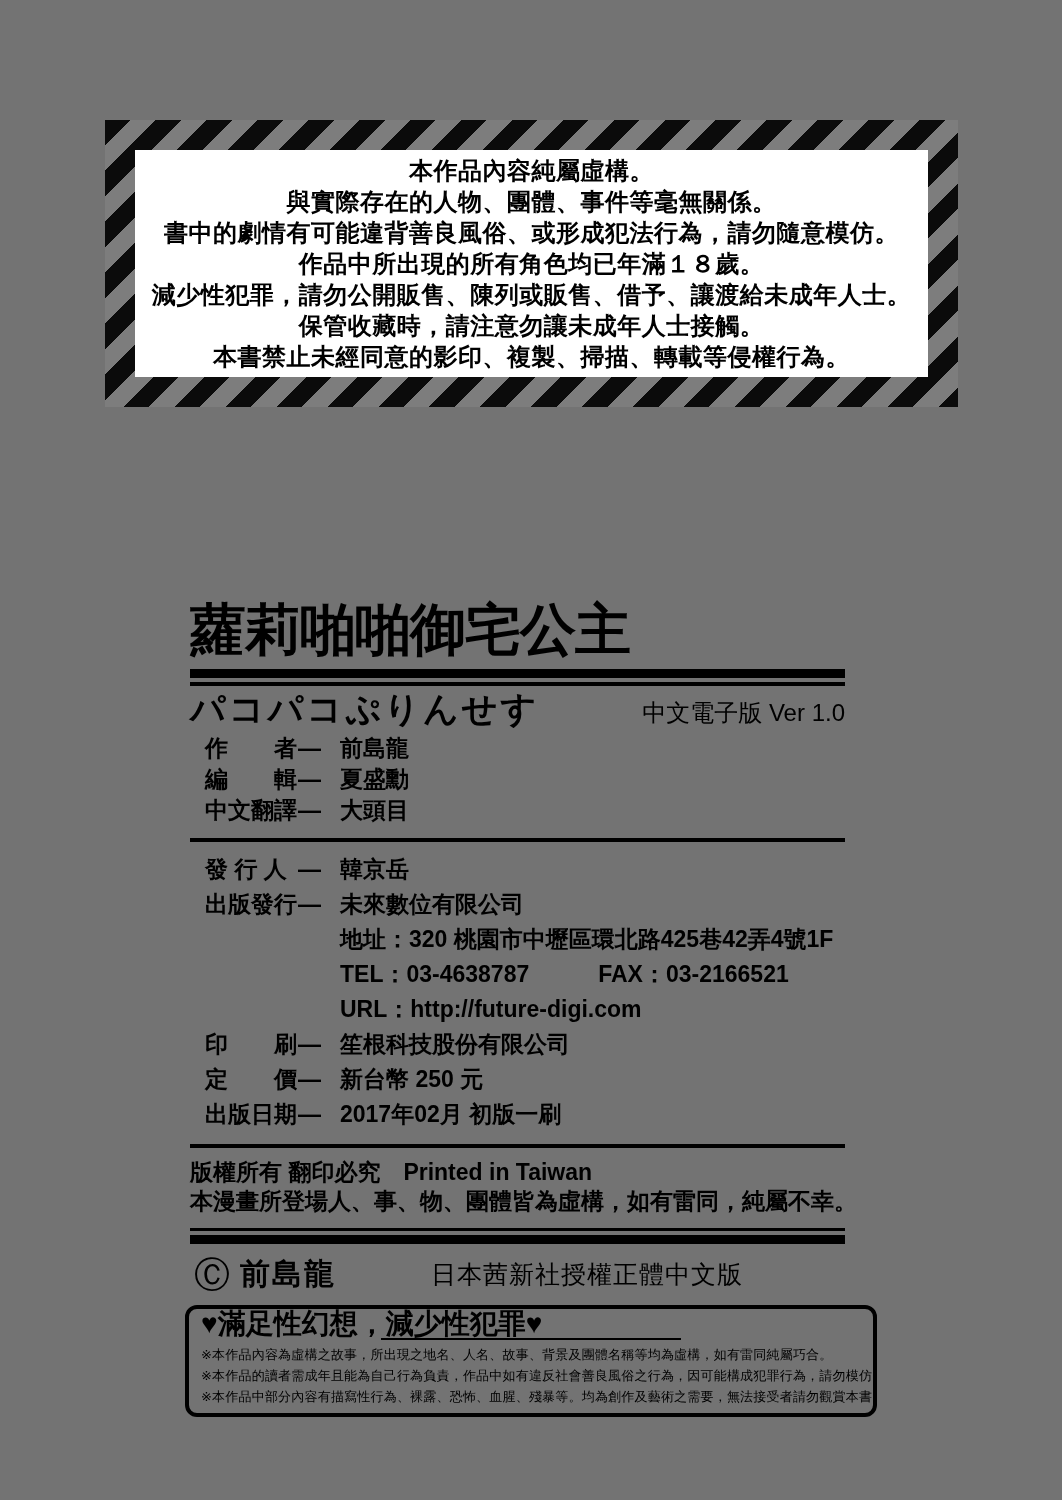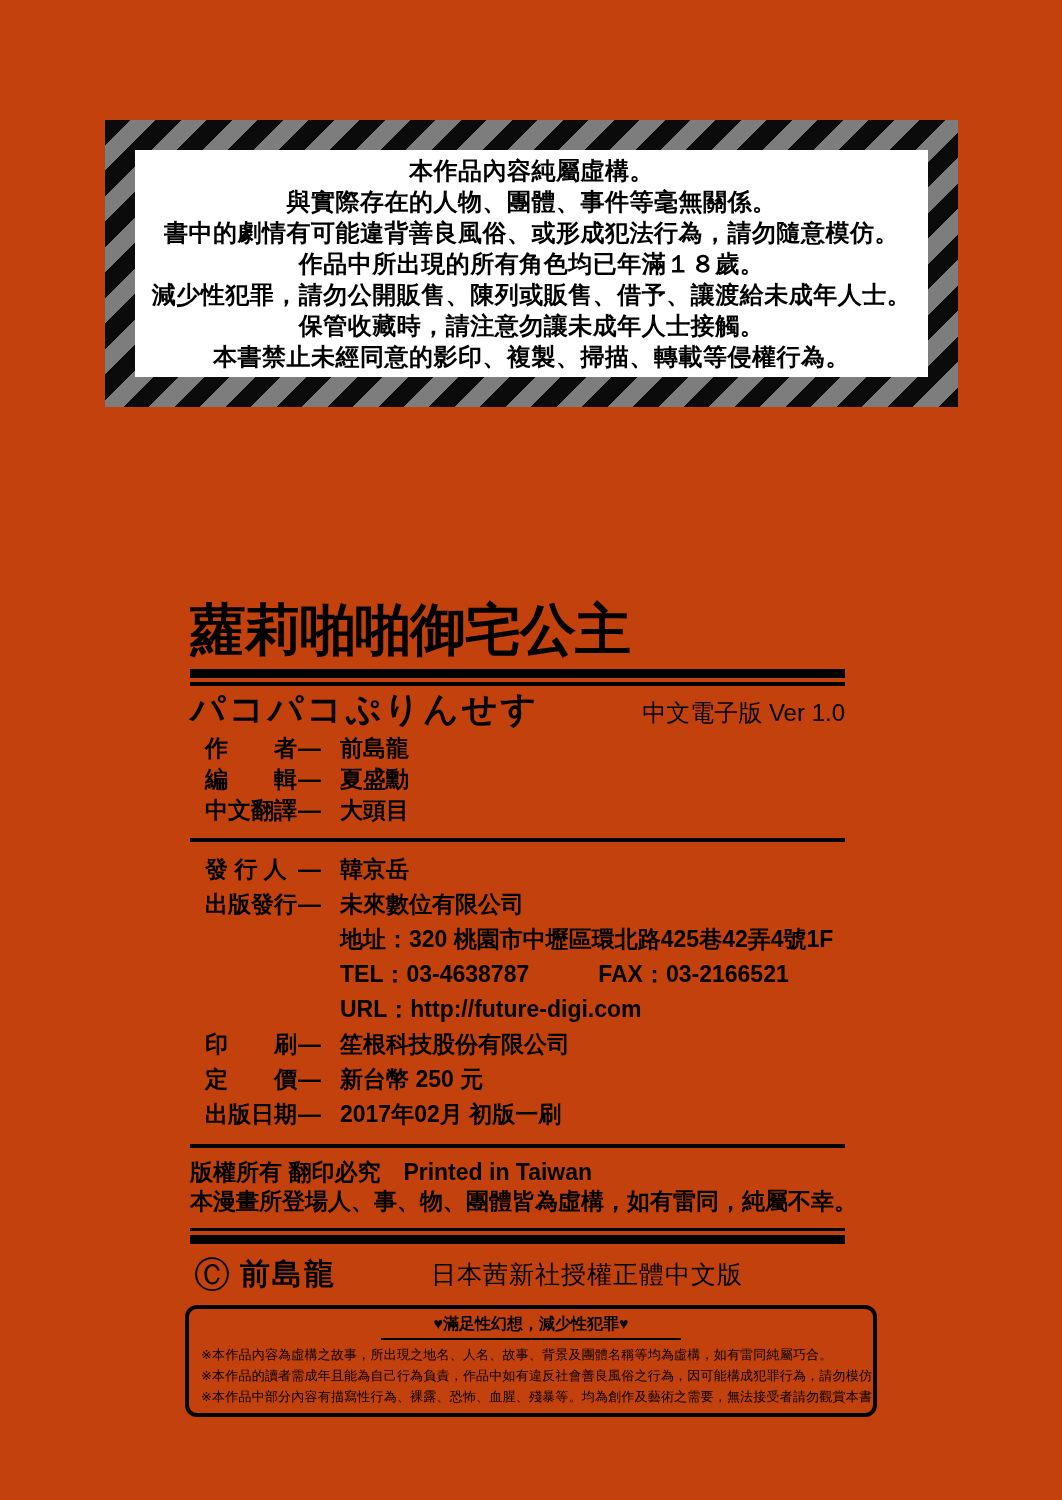--- a/index.html
+++ b/index.html
@@ -1,17 +1,17 @@
 <!DOCTYPE html>
 <html><head>
 <meta charset="utf-8">
 <style>
   html,body{margin:0;padding:0;background:#ffffff;}
   .page{
-    position:relative;width:1062px;height:1500px;background:#c2410c;
+    position:relative;width:1062px;height:1500px;background:#737373;
     font-family:"Liberation Sans","DejaVu Sans",sans-serif;color:#000;
     overflow:hidden;
   }
   
   .warning-box{
     margin:120px 0 0 105px;width:853px;height:287px;box-sizing:border-box;
     background:repeating-linear-gradient(135deg,#0b0b0b 0 18px,#7d7d7d 18px 36px);
     position:relative;
   }
   .warning-inner{
@@ -48,21 +48,21 @@
   .dr-thick{height:9px;background:#000;margin-top:4px;}
   .copyright-row{display:flex;align-items:center;margin-top:10px;padding-left:4px;white-space:nowrap;}
   .c-mark{font-size:36px;line-height:40px;font-weight:400;}
   .c-author{font-size:30px;font-weight:700;margin-left:10px;letter-spacing:2px;}
   .c-license{font-size:25px;font-weight:400;margin-left:95px;letter-spacing:1px;}
   
   .bottom-box{
     margin:10px 0 0 185px;width:692px;box-sizing:border-box;
     border:4px solid #000;border-radius:12px;padding:2px 12px 6px 12px;
   }
-  .bb-heading{text-align:center;font-size:16px;font-weight:800;line-height:26px;white-space:nowrap;}
+  .bb-heading{text-align:left;font-size:28px;font-weight:800;line-height:26px;white-space:nowrap;}
   .bb-underline{width:300px;height:2px;background:#000;margin:1px auto 4px auto;}
   .bb-line{font-size:13px;line-height:21px;font-weight:500;white-space:nowrap;letter-spacing:0.2px;}
 </style>
 </head>
 <body>
 
 <div class="page">
 
   <div class="warning-box">
     <div class="warning-inner">

